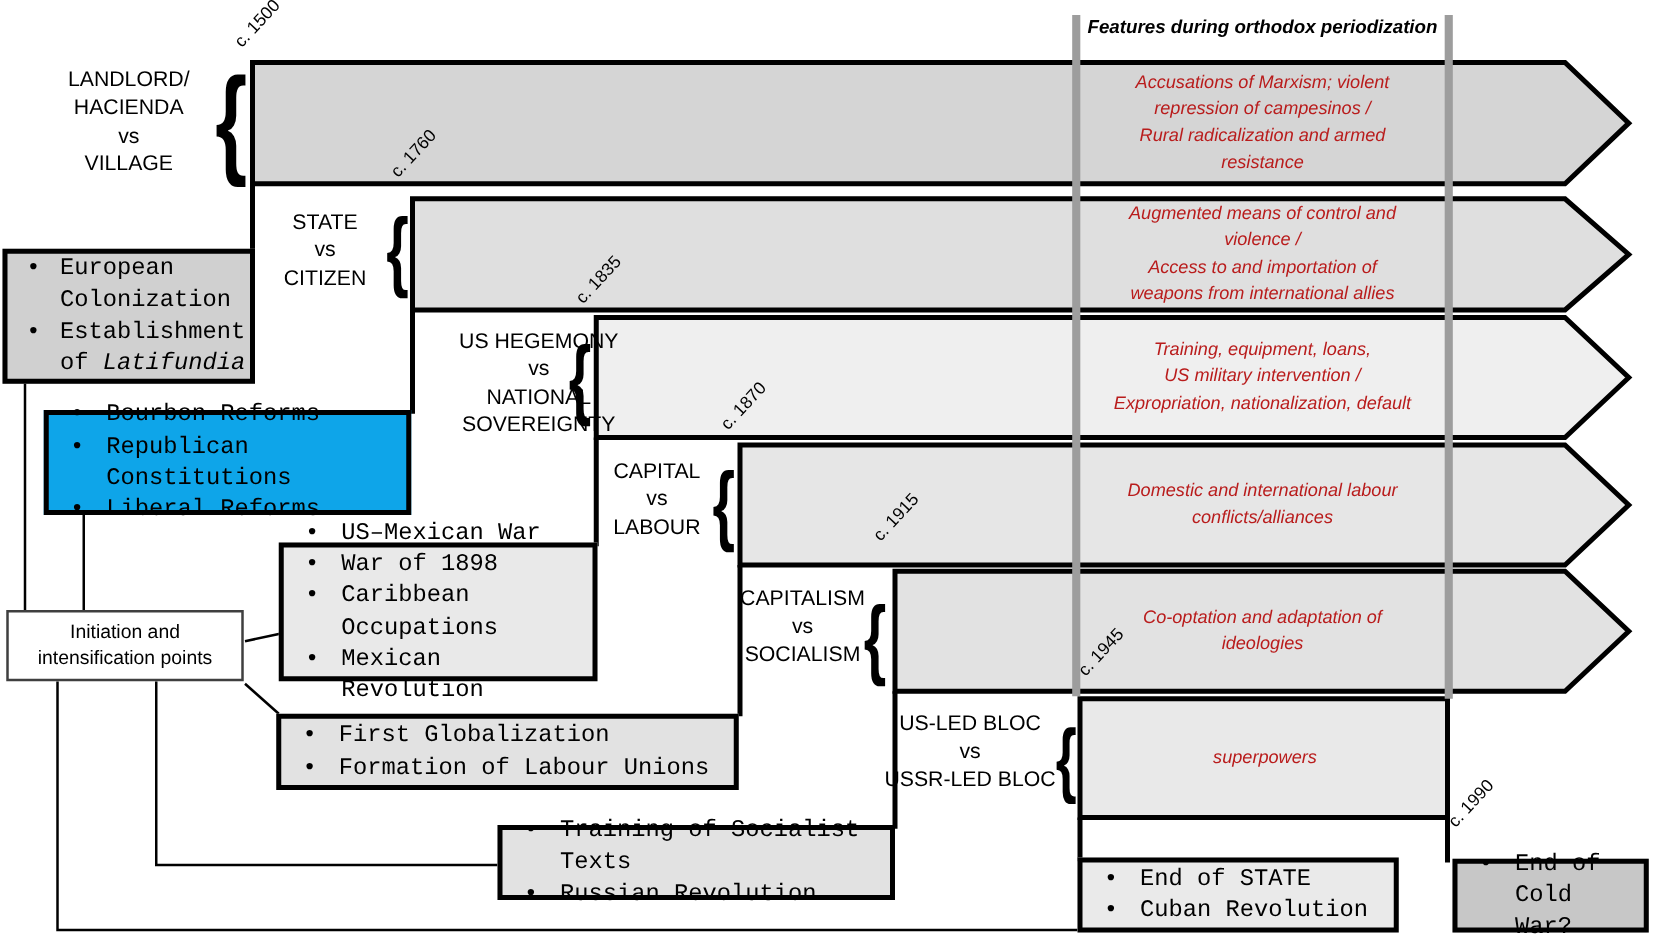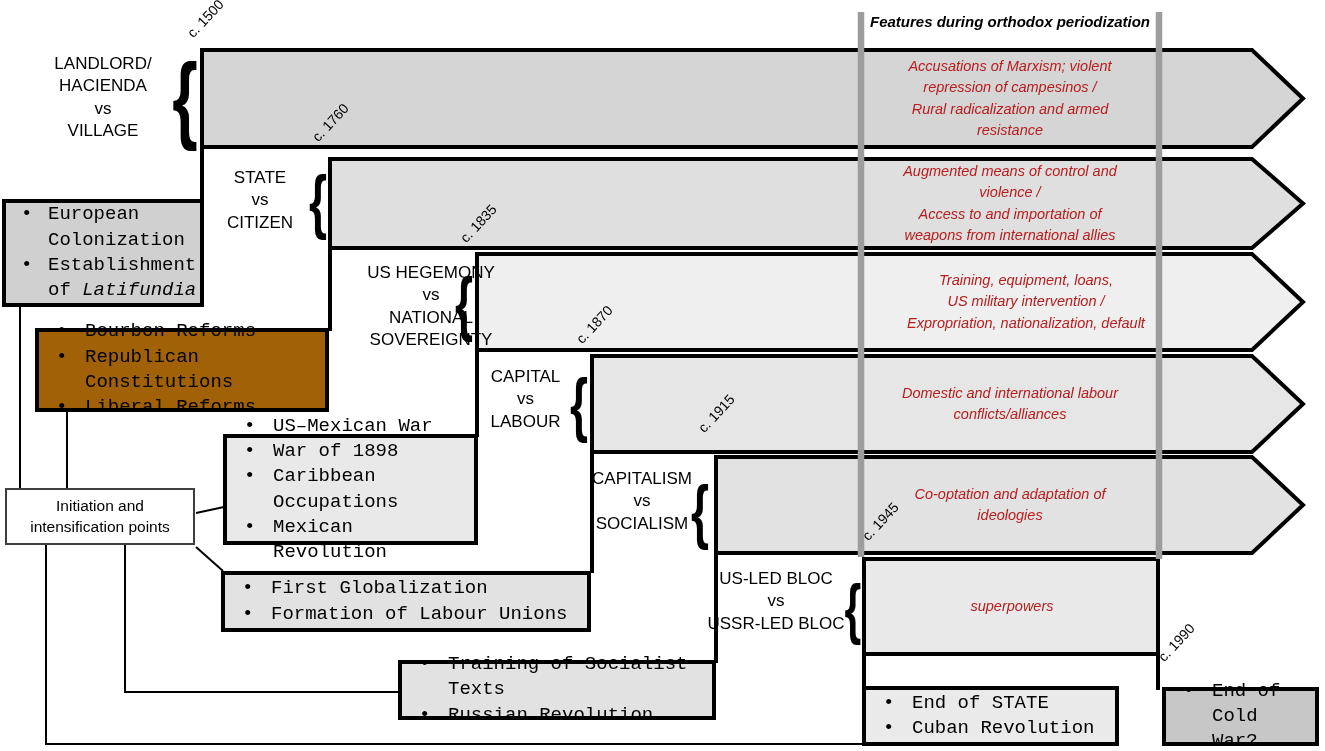--- a/index.html
+++ b/index.html
@@ -10,21 +10,21 @@
   #shapes { position:absolute; left:0; top:0; }
 
   
   .feat {
     position:absolute; left:866px; width:288px;
     display:flex; flex-direction:column; justify-content:center;
     text-align:center; font-style:italic; font-size:14.5px; line-height:1.45; color:#b91c1c;
   }
   #feat1 { top:50px;  height:97px; }
   #feat2 { top:159px; height:89px; }
-  #feat3 { top:254px; height:96px;margin-left:16px; }
+  #feat3 { top:254px; height:96px; }
   #feat4 { top:356px; height:96px; }
   #feat5 { top:457px; height:96px; }
   #feat6 { left:872px; width:280px; top:559px; height:95px; }
 
   
   .conf {
     position:absolute; text-align:center; font-size:17px; line-height:1.32; color:#000;
   }
   #conf1 { left:28px;  top:53px;  width:150px; }
   #conf2 { left:210px; top:167px; width:100px; }
@@ -68,21 +68,21 @@
   .evbox {
     position:absolute; box-sizing:border-box; border:4px solid #000;
     display:flex; align-items:center;
   }
   .evbox ul { list-style:none; margin:0; padding:2px 4px; width:100%; }
   .evbox li { position:relative; padding-left:42px; font-size:19px; line-height:1.33;font-family:Liberation Mono, monospace; }
   .evbox li::before { content:"\2022"; position:absolute; left:13px; }
   #box-colonization { left:2px;    top:199px; width:202px; height:108px; background:#d0d0d0; }
   #box-colonization li { padding-left:38px; }
   #box-colonization li::before { left:11px; }
-  #box-reforms      { left:35px;   top:328px; width:294px; height:84px;  background:#a16207; }
+  #box-reforms      { left:35px;   top:328px; width:294px; height:84px;  background:#0ea5e9; }
   #box-usmex        { left:223px;  top:434px; width:255px; height:111px; background:#e9e9e9; }
   #box-glob         { left:221px;  top:571px; width:370px; height:61px;  background:#e2e2e2; }
   #box-socialist    { left:398px;  top:660px; width:318px; height:60px;  background:#e2e2e2; }
   #box-wwii         { left:862px;  top:686px; width:257px; height:60px;  background:#eaeaea; }
   #box-coldwar      { left:1162px; top:687px; width:157px; height:59px;  background:#c7c7c7; }
 
   
   #box-initiation {
     position:absolute; left:5px; top:488px; width:190px; height:57px;
     box-sizing:border-box; border:2px solid #3f3f3f; background:#fff;

